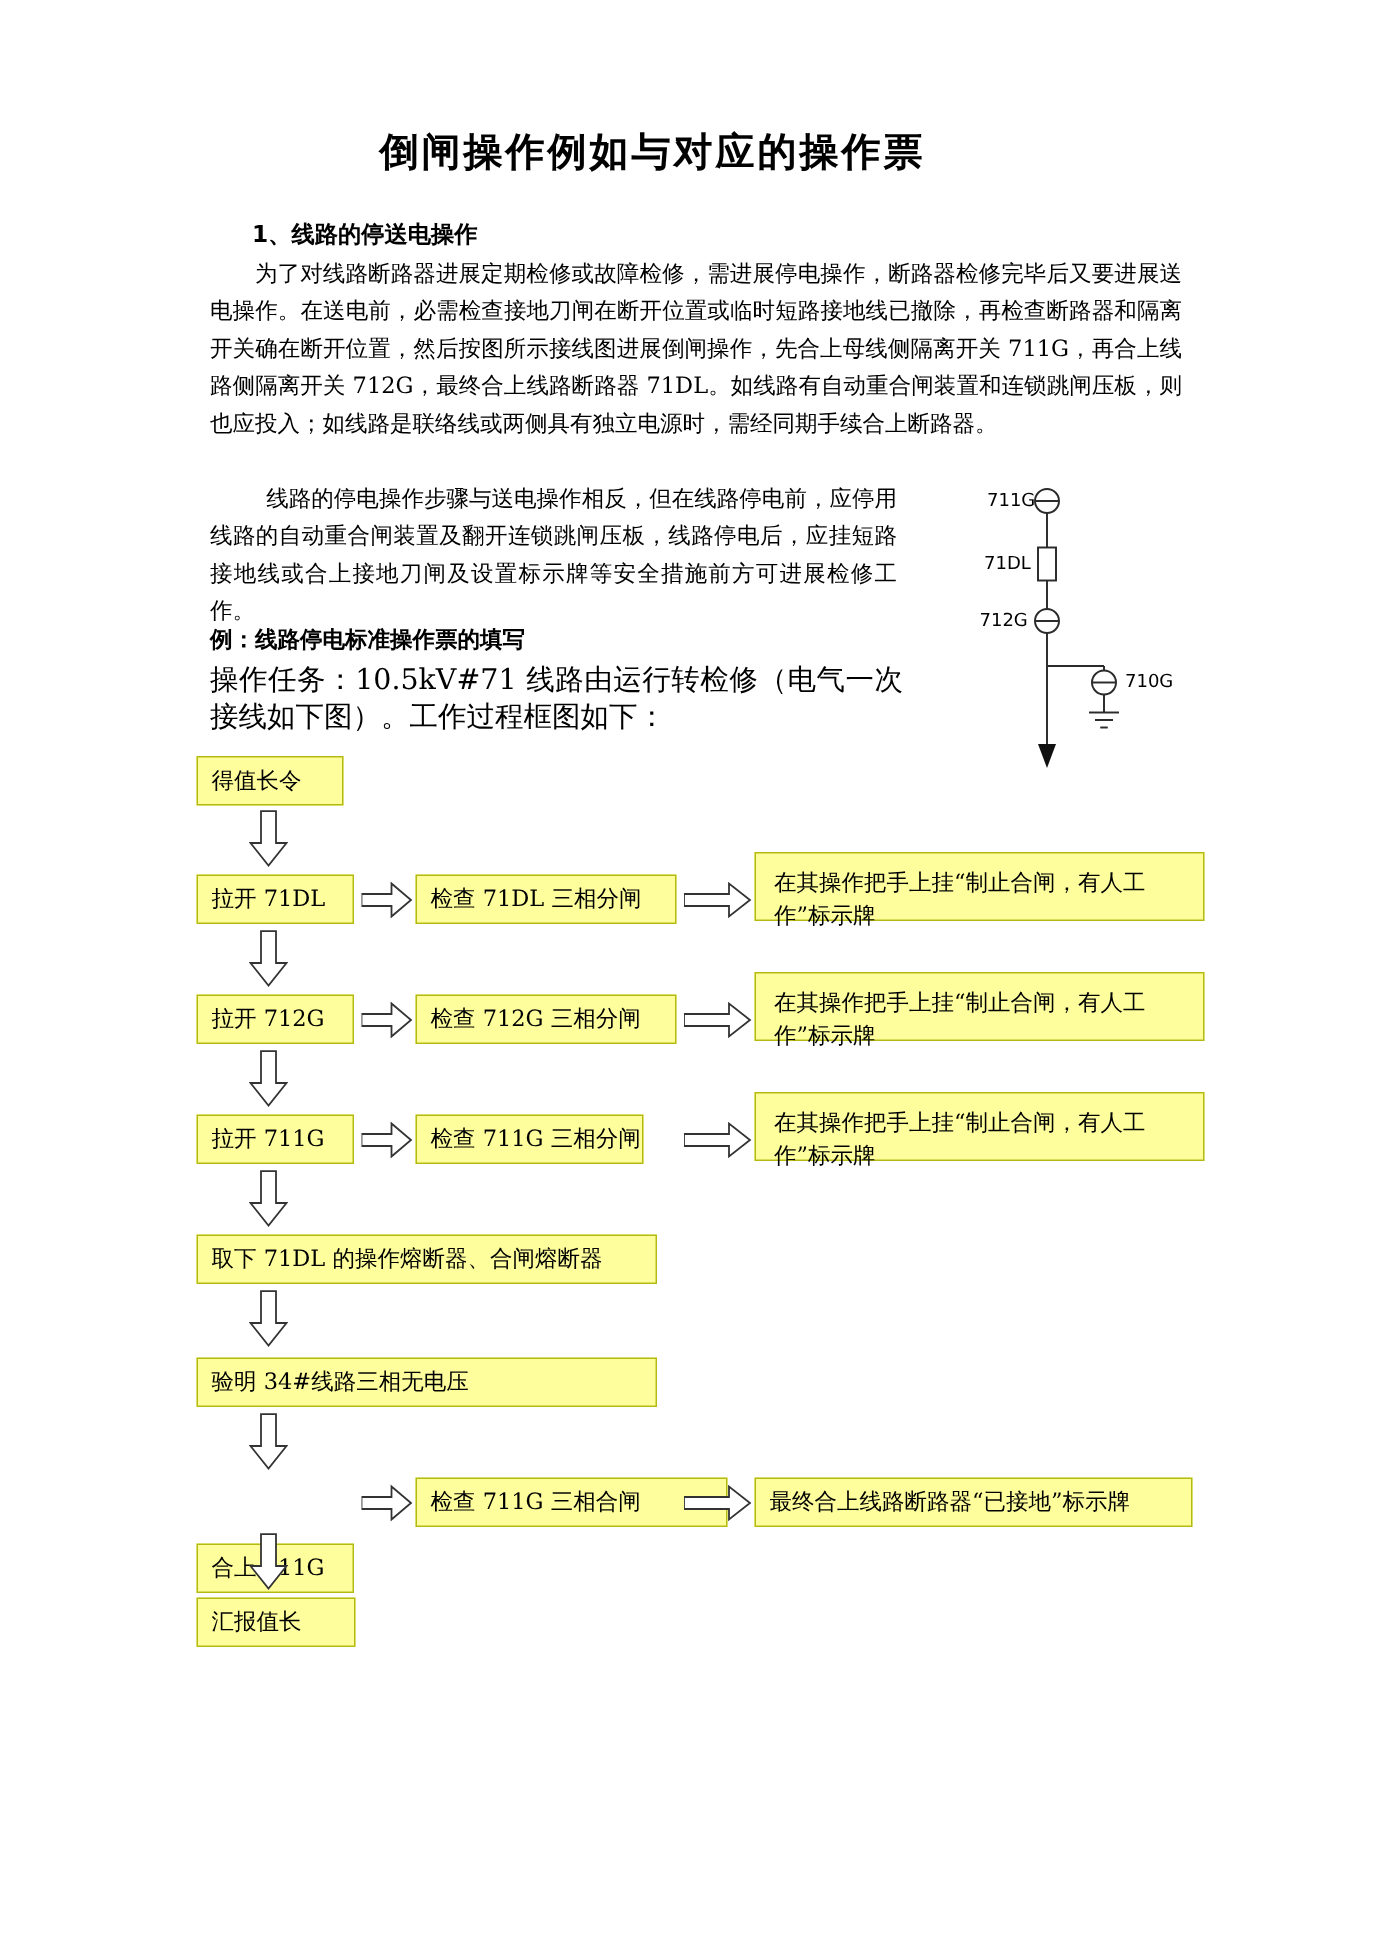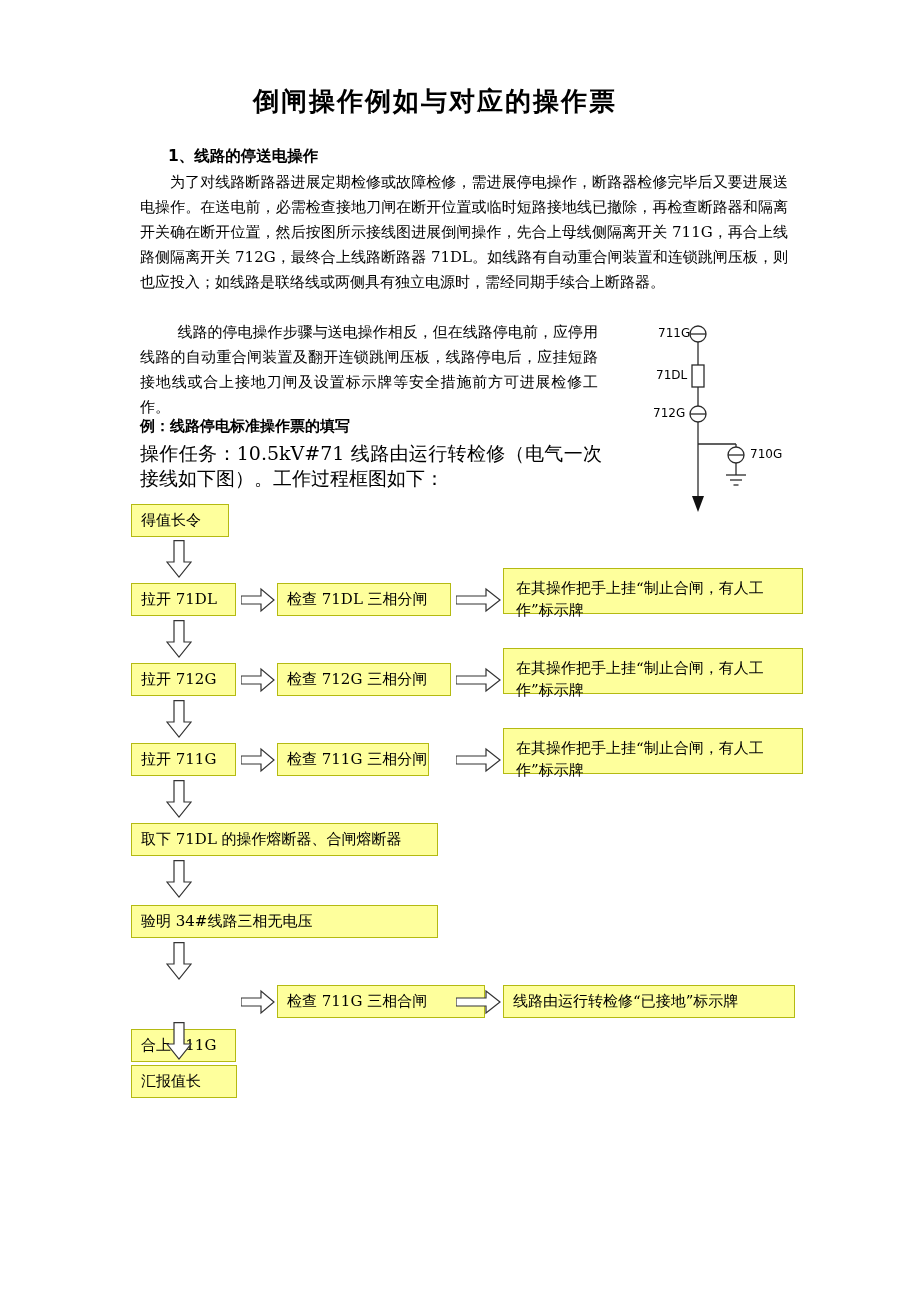--- a/index.html
+++ b/index.html
@@ -170,21 +170,21 @@
       </svg>
 
     <div class="fbox" style="left:131px;top:1029px;width:105px;">合上 711G</div>
     <svg class="harrow" style="left:241px;top:989px;" width="34" height="26" viewBox="0 0 34 26">
         <polygon points="0,9 20,9 20,2 33,13 20,24 20,17 0,17" fill="#ffffff" stroke="#333" stroke-width="1.2"></polygon>
       </svg>
     <div class="fbox" style="left:277px;top:985px;width:208px;">检查 711G 三相合闸</div>
     <svg class="harrow" style="left:456px;top:989px;" width="45" height="26" viewBox="0 0 45 26">
         <polygon points="0,9 30,9 30,2 44,13 30,24 30,17 0,17" fill="#ffffff" stroke="#333" stroke-width="1.2"></polygon>
       </svg>
-    <div class="fbox" style="left:503px;top:985px;width:292px;">线路由运行转检修“已接地”标示牌</div>
+    <div class="fbox" style="left:503px;top:985px;width:292px;">最终合上线路断路器“已接地”标示牌</div>
     <svg class="darrow" style="left:166px;top:1022px;" width="26" height="38" viewBox="0 0 26 38">
         <polygon points="8,0.7 18,0.7 18,22 25,22 13,37 1,22 8,22" fill="#ffffff" stroke="#333" stroke-width="1.2"></polygon>
       </svg>
 
     <div class="fbox" style="left:131px;top:1065px;width:106px;">汇报值长</div>
 
   </div>
 
 </div>
 

